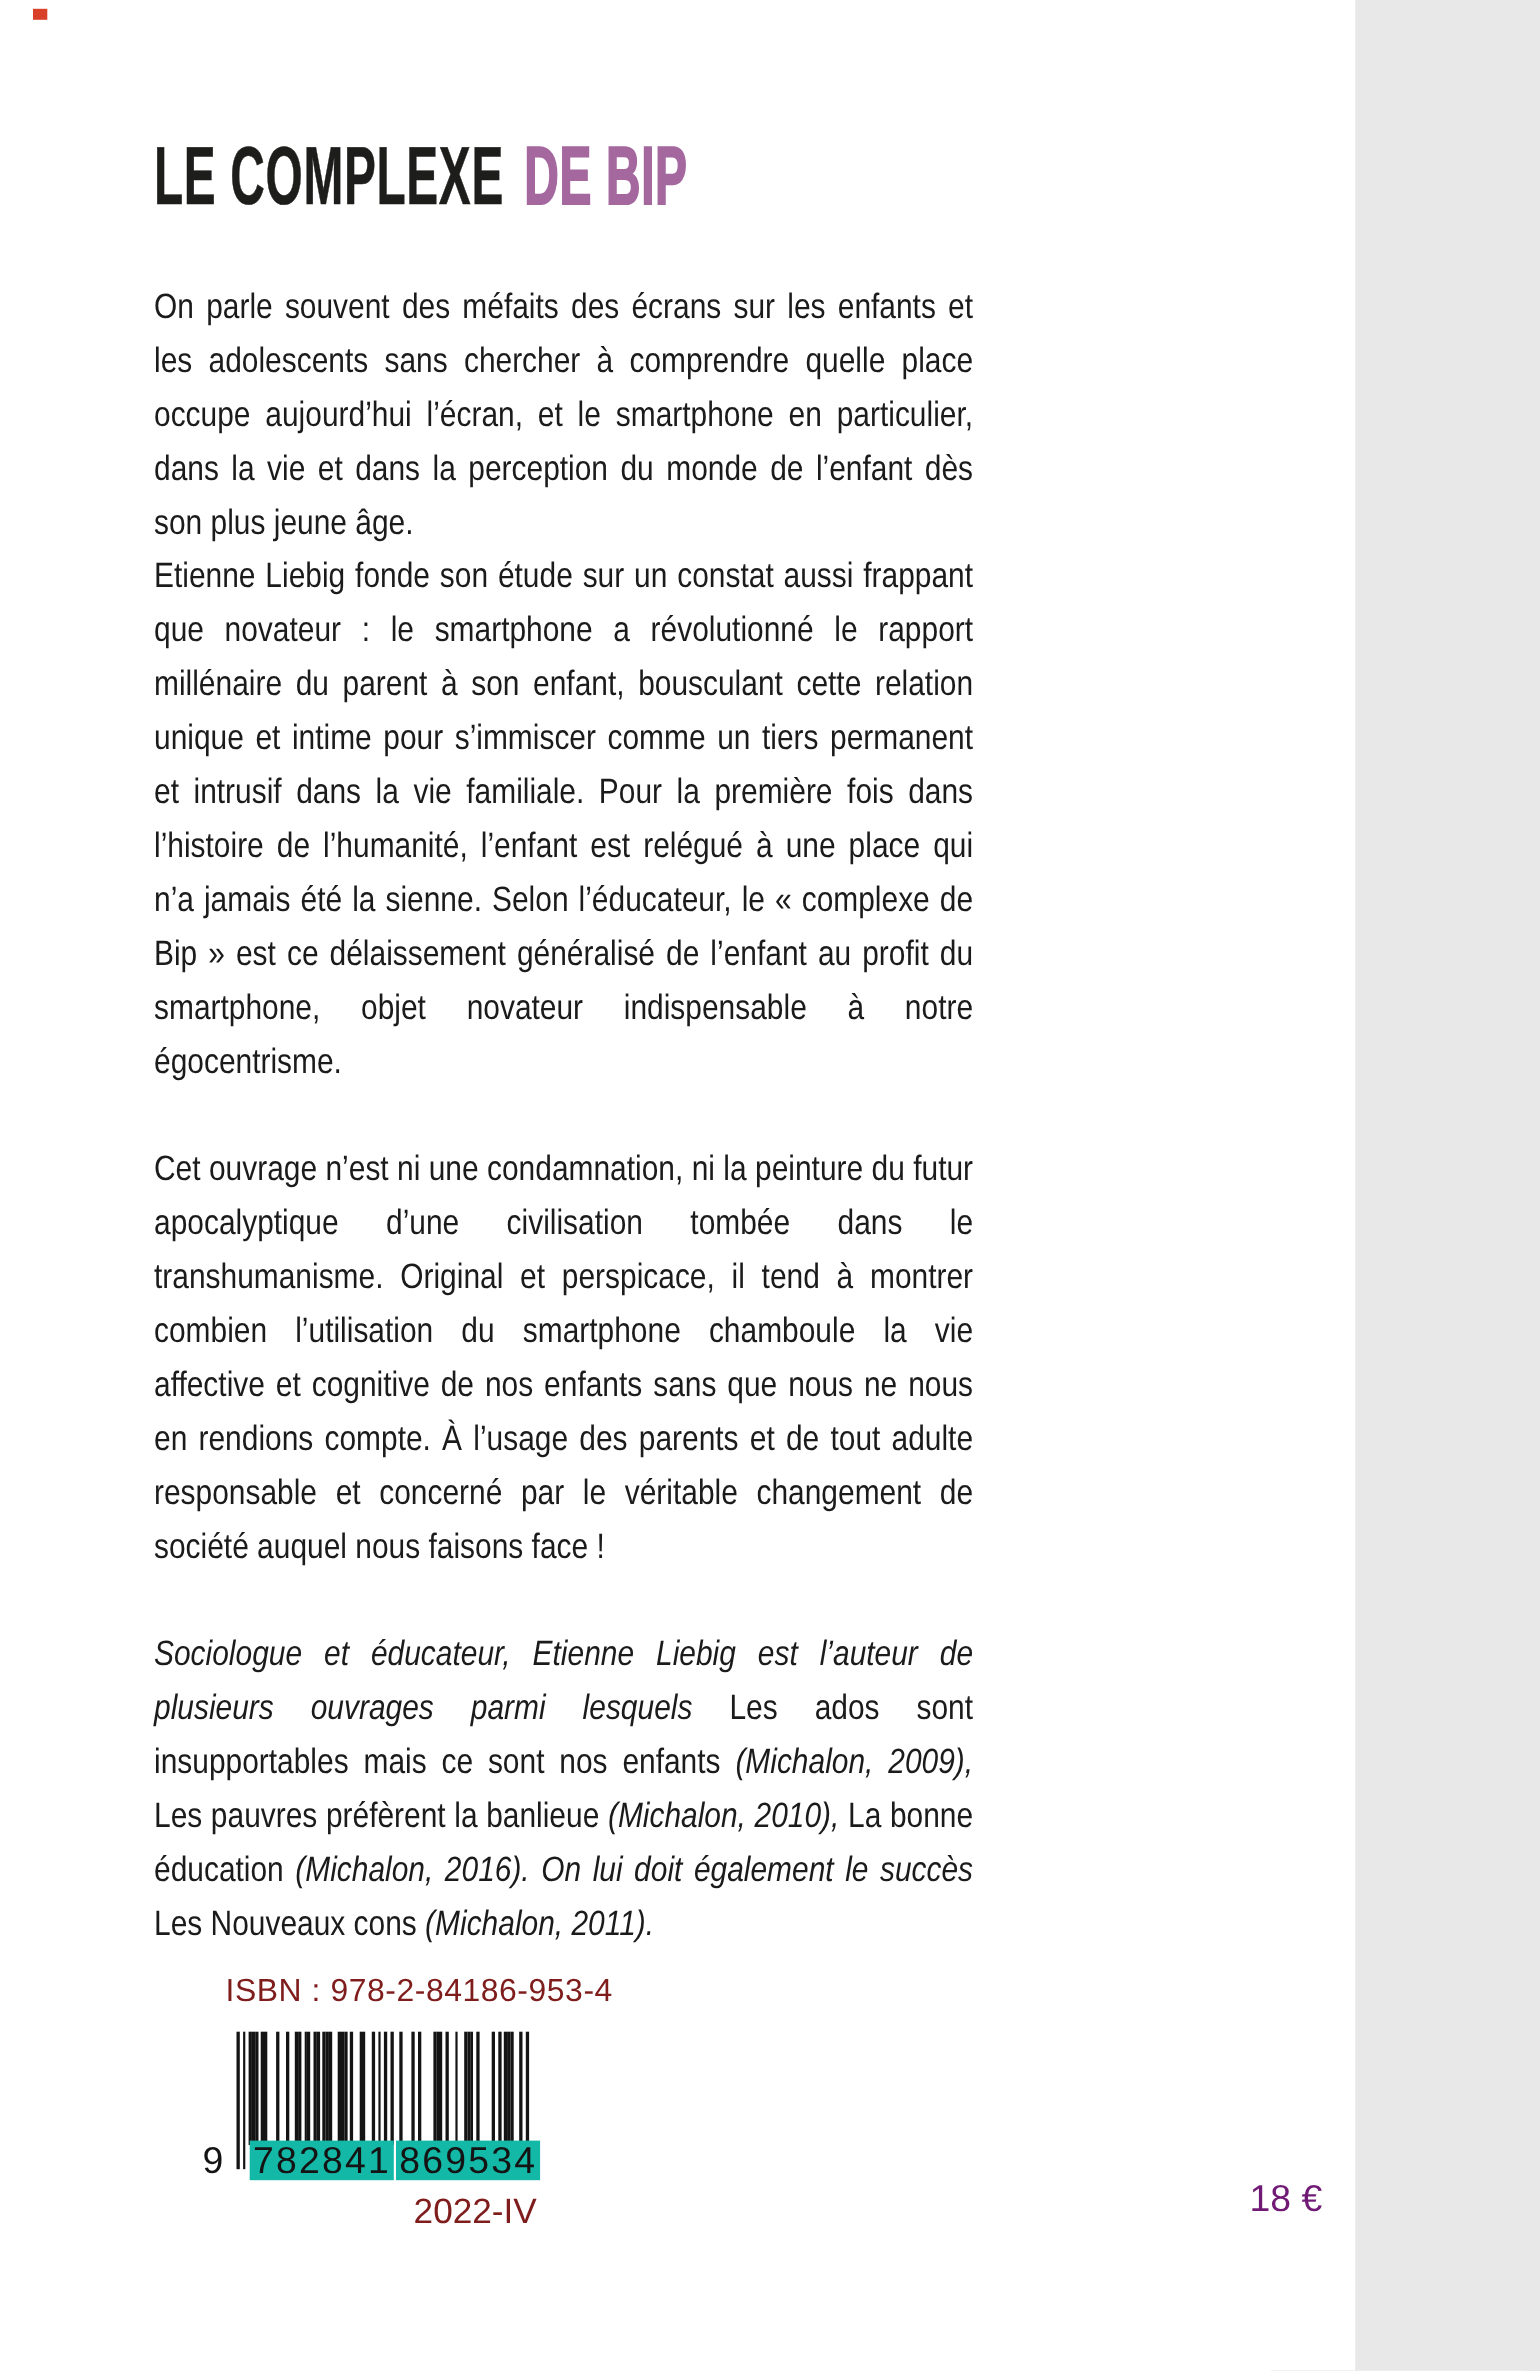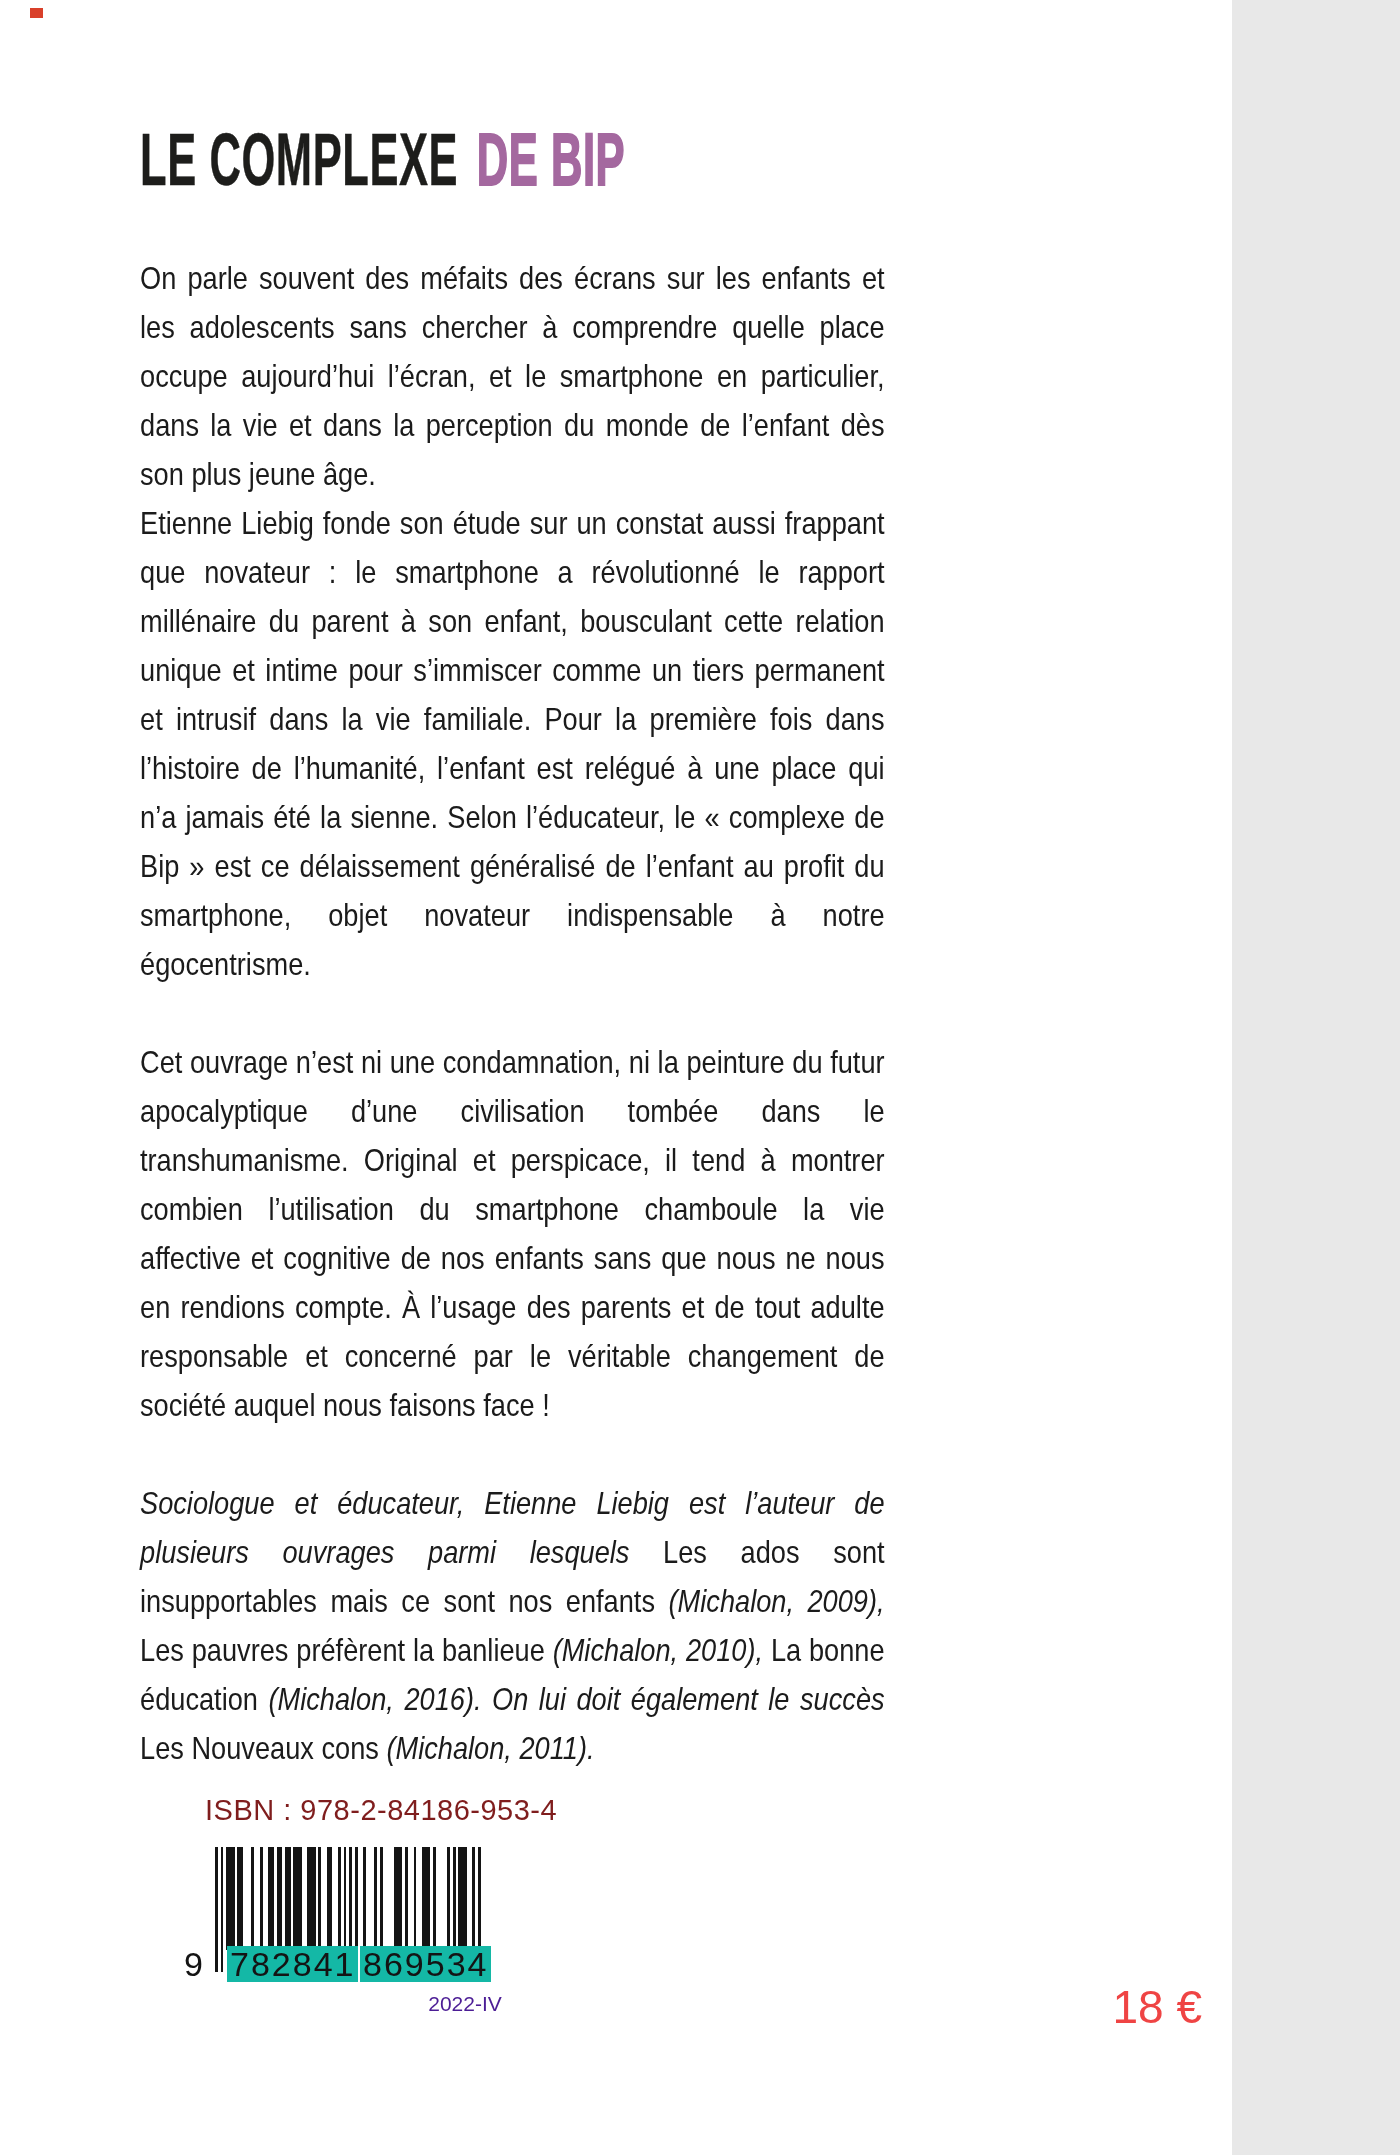--- a/index.html
+++ b/index.html
@@ -65,28 +65,28 @@
     position:absolute;top:99px;
     font-size:34px;line-height:36px;color:#141414;
     background:#14b8a6;padding:0 3px;
     letter-spacing:2px;
   }
   .bc-lead{left:-34px;background:transparent;letter-spacing:0;}
   .bc-left{left:12px;}
   .bc-right{left:145px;}
 
   .edition{
-    position:absolute;left:385px;top:1992px;
+    position:absolute;left:352px;top:1992px;
     width:160px;text-align:center;
-    font-size:21px;color:#4c1d95;
+    font-size:32px;color:#7f1d1d;
   }
   .price{
     position:absolute;left:1092px;top:1980px;
     width:110px;text-align:right;
-    font-size:46px;color:#ef4444;
+    font-size:34px;color:#701a75;
   }
 
   
   .credit{
     position:absolute;left:1338px;top:1892px;
     width:780px;
     transform:rotate(-90deg);
     transform-origin:0 0;
     font-size:21px;color:#4a4a4a;
     white-space:nowrap;

